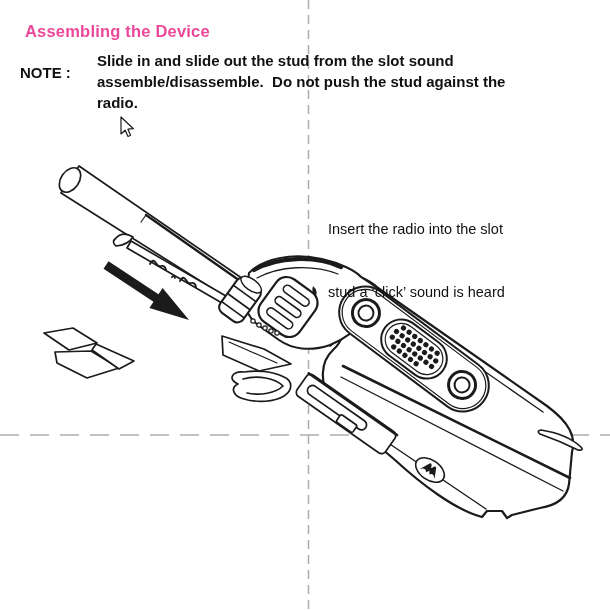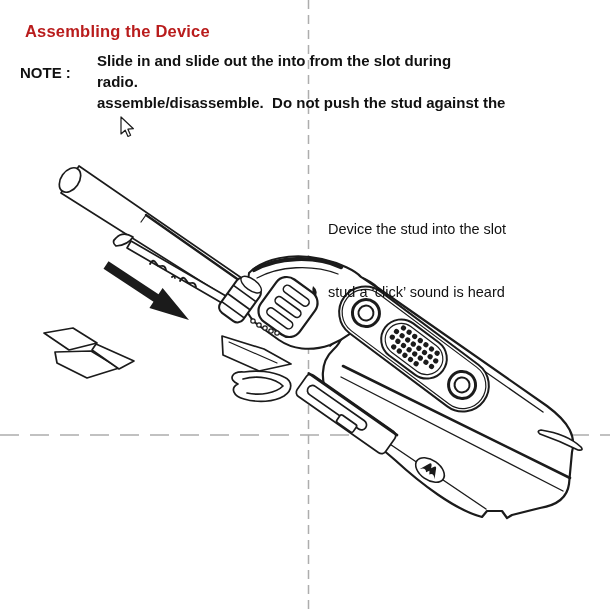--- a/index.html
+++ b/index.html
@@ -3,21 +3,21 @@
 <meta charset="utf-8">
 <style>
   html,body{margin:0;padding:0;background:#ffffff;}
   .page{
     position:relative;width:610px;height:610px;background:#ffffff;overflow:hidden;
     font-family:"Liberation Sans",sans-serif;color:#111;
   }
   .art{position:absolute;left:0;top:0;width:610px;height:610px;display:block;}
   .title{
     position:absolute;left:25px;top:22px;margin:0;
-    font-size:16.5px;font-weight:bold;letter-spacing:.2px;color:#b91c1c;
+    font-size:16.5px;font-weight:bold;letter-spacing:.2px;color:#ec4899;
   }
   .note{position:absolute;left:20px;top:50px;font-weight:bold;font-size:15px;line-height:21px;}
   .note-label{position:absolute;left:0;top:12px;white-space:pre;}
   .note-body{position:absolute;left:77px;top:0;width:500px;}
   .note-body div{white-space:pre;}
   .callout{
     position:absolute;left:328px;top:177px;font-size:14.5px;line-height:21px;
     font-weight:normal;white-space:pre;
   }
 </style>
@@ -161,24 +161,24 @@
     <g transform="translate(121 117)">
       <path d="M 0,0 L 0,17 L 4.2,13.2 L 7,19.5 L 9.6,18.3 L 6.9,12.2 L 12.4,11.7 Z" fill="#ffffff" stroke="#1b1b1b" stroke-width="1.2" stroke-linejoin="round"></path>
     </g>
   </svg>
 
   <h1 class="title">Assembling the Device</h1>
 
   <div class="note">
     <span class="note-label">NOTE :</span>
     <div class="note-body">
-      <div>Slide in and slide out the into from the slot during</div>
+      <div>Slide in and slide out the stud from the slot sound</div>
+      <div>assemble/disassemble.  Do not push the stud against the</div>
       <div>radio.</div>
-      <div>assemble/disassemble.  Do not push the stud against the</div>
     </div>
   </div>
 
   <div class="callout">
-    <div>Device the stud into the slot</div>
+    <div>Insert the radio into the slot</div>
     <div>stud a ‘click’ sound is heard</div>
   </div>
 
 </div>
 
 </body></html>

